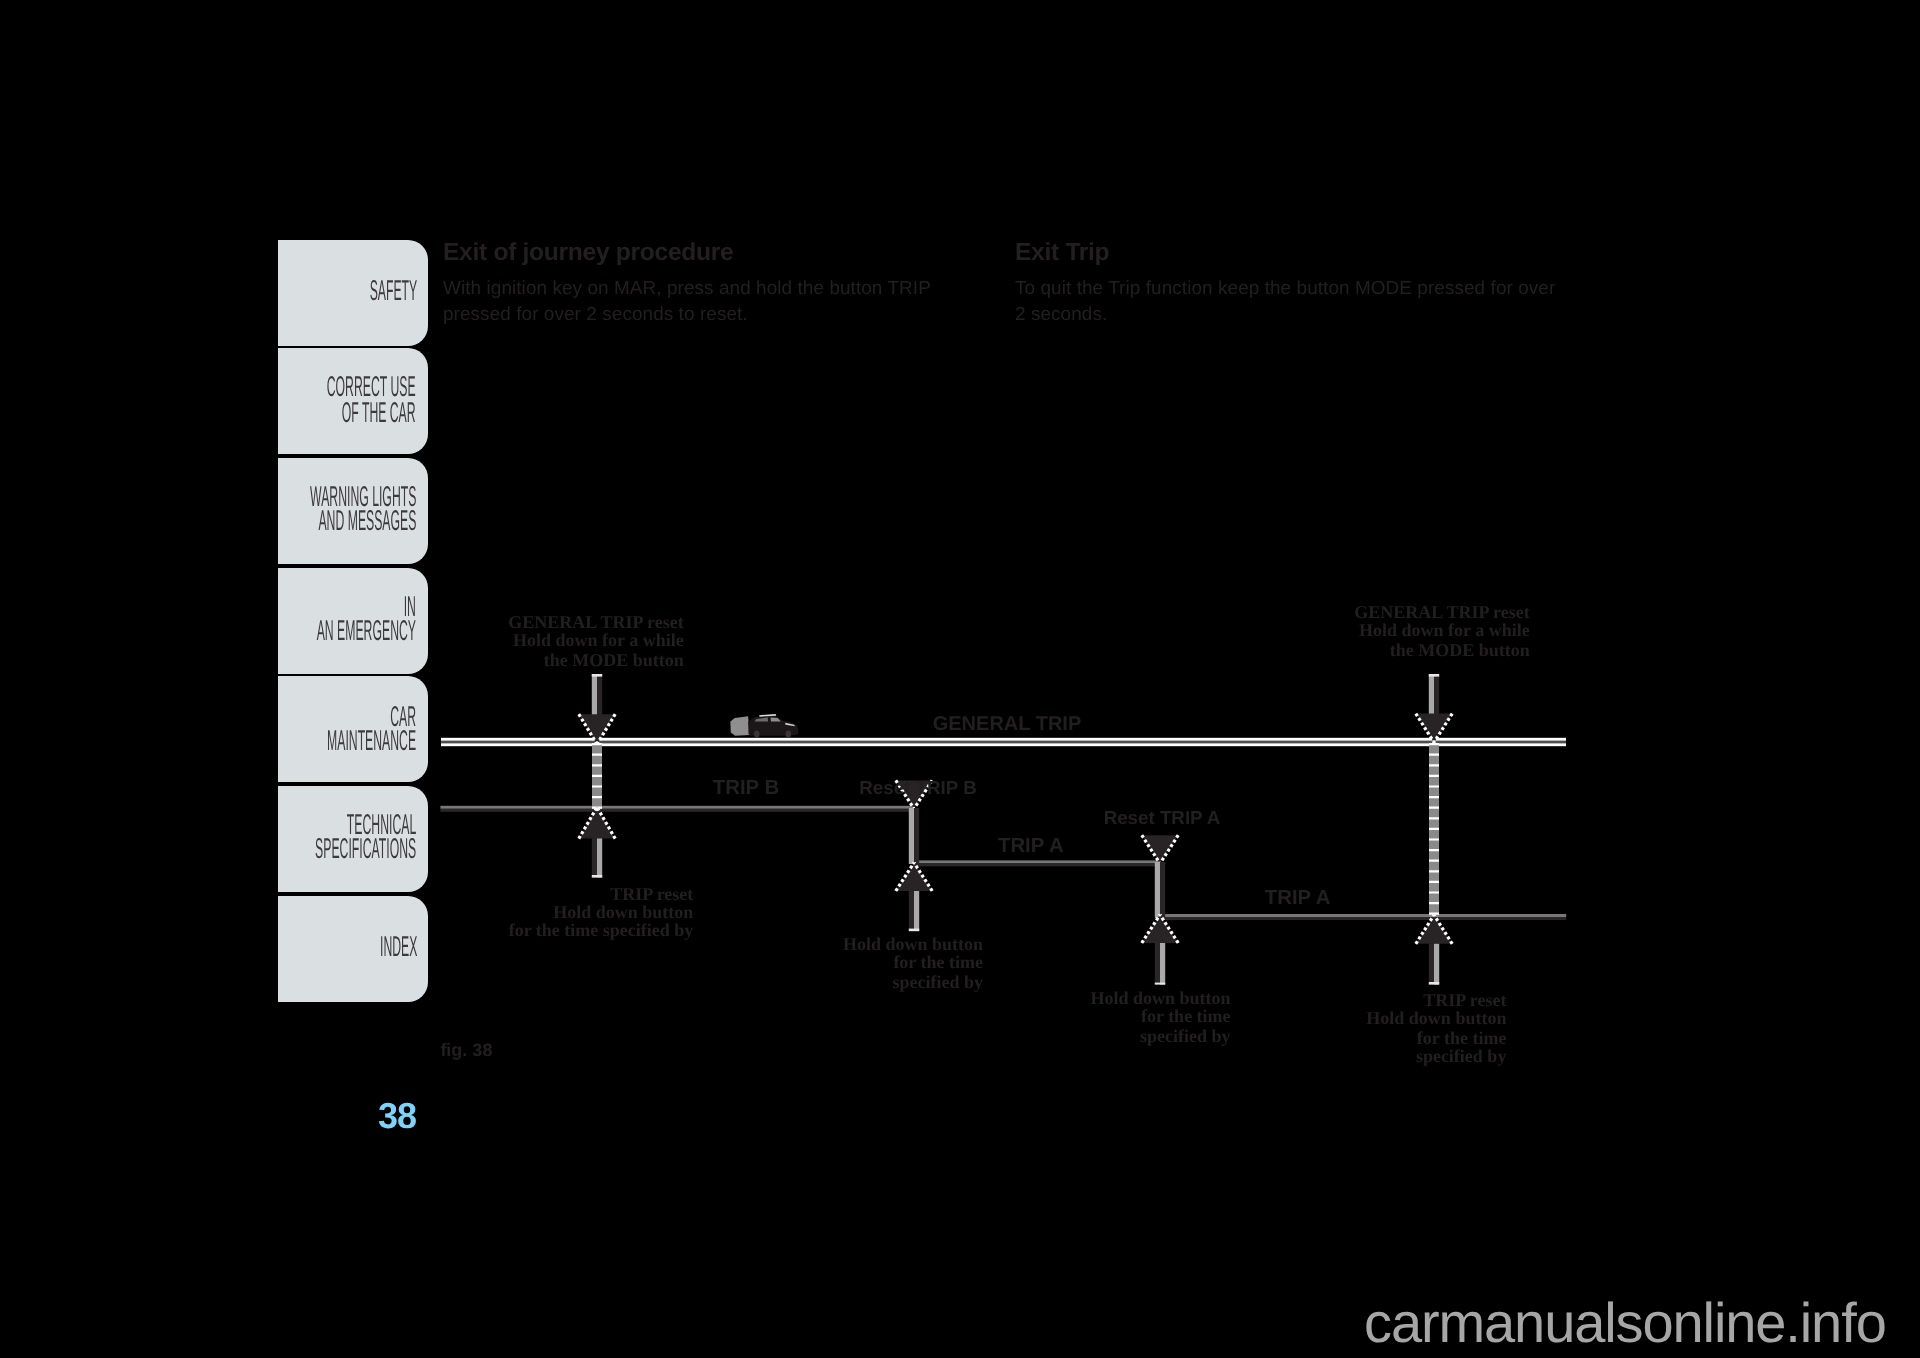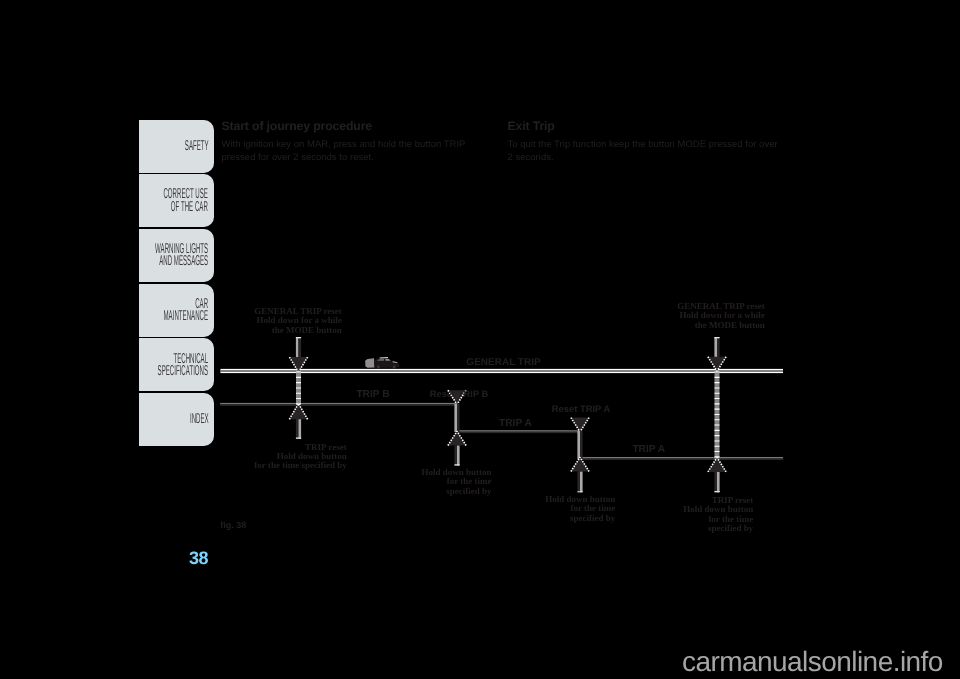--- a/index.html
+++ b/index.html
@@ -46,34 +46,38 @@
       </div>
       <div class="tab">
         <span>CORRECT USE
 OF THE CAR</span>
       </div>
       <div class="tab">
         <span>WARNING LIGHTS
 AND MESSAGES</span>
       </div>
       <div class="tab">
+        <span>IN
+AN EMERGENCY</span>
+      </div>
+      <div class="tab">
         <span>CAR
 MAINTENANCE</span>
       </div>
       <div class="tab">
         <span>TECHNICAL
 SPECIFICATIONS</span>
       </div>
       <div class="tab">
         <span>INDEX</span>
       </div>
     </div>
 
   <div class="col" style="left:221.5px;top:120px;width:266px;">
-    <div class="head">Start of journey procedure</div>
+    <div class="head">Exit of journey procedure</div>
     <div class="para" style="margin-top:6px">With ignition key on MAR, press and hold the button TRIP pressed for over 2 seconds to reset.</div>
   </div>
 
   <div class="col" style="left:507.5px;top:120px;width:276px;">
     <div class="head">Exit Trip</div>
     <div class="para" style="margin-top:6px">To quit the Trip function keep the button MODE pressed for over 2 seconds.</div>
   </div>
 
   <div id="fig">
 <svg id="figsvg" width="960" height="679" viewBox="0 0 960 679">

